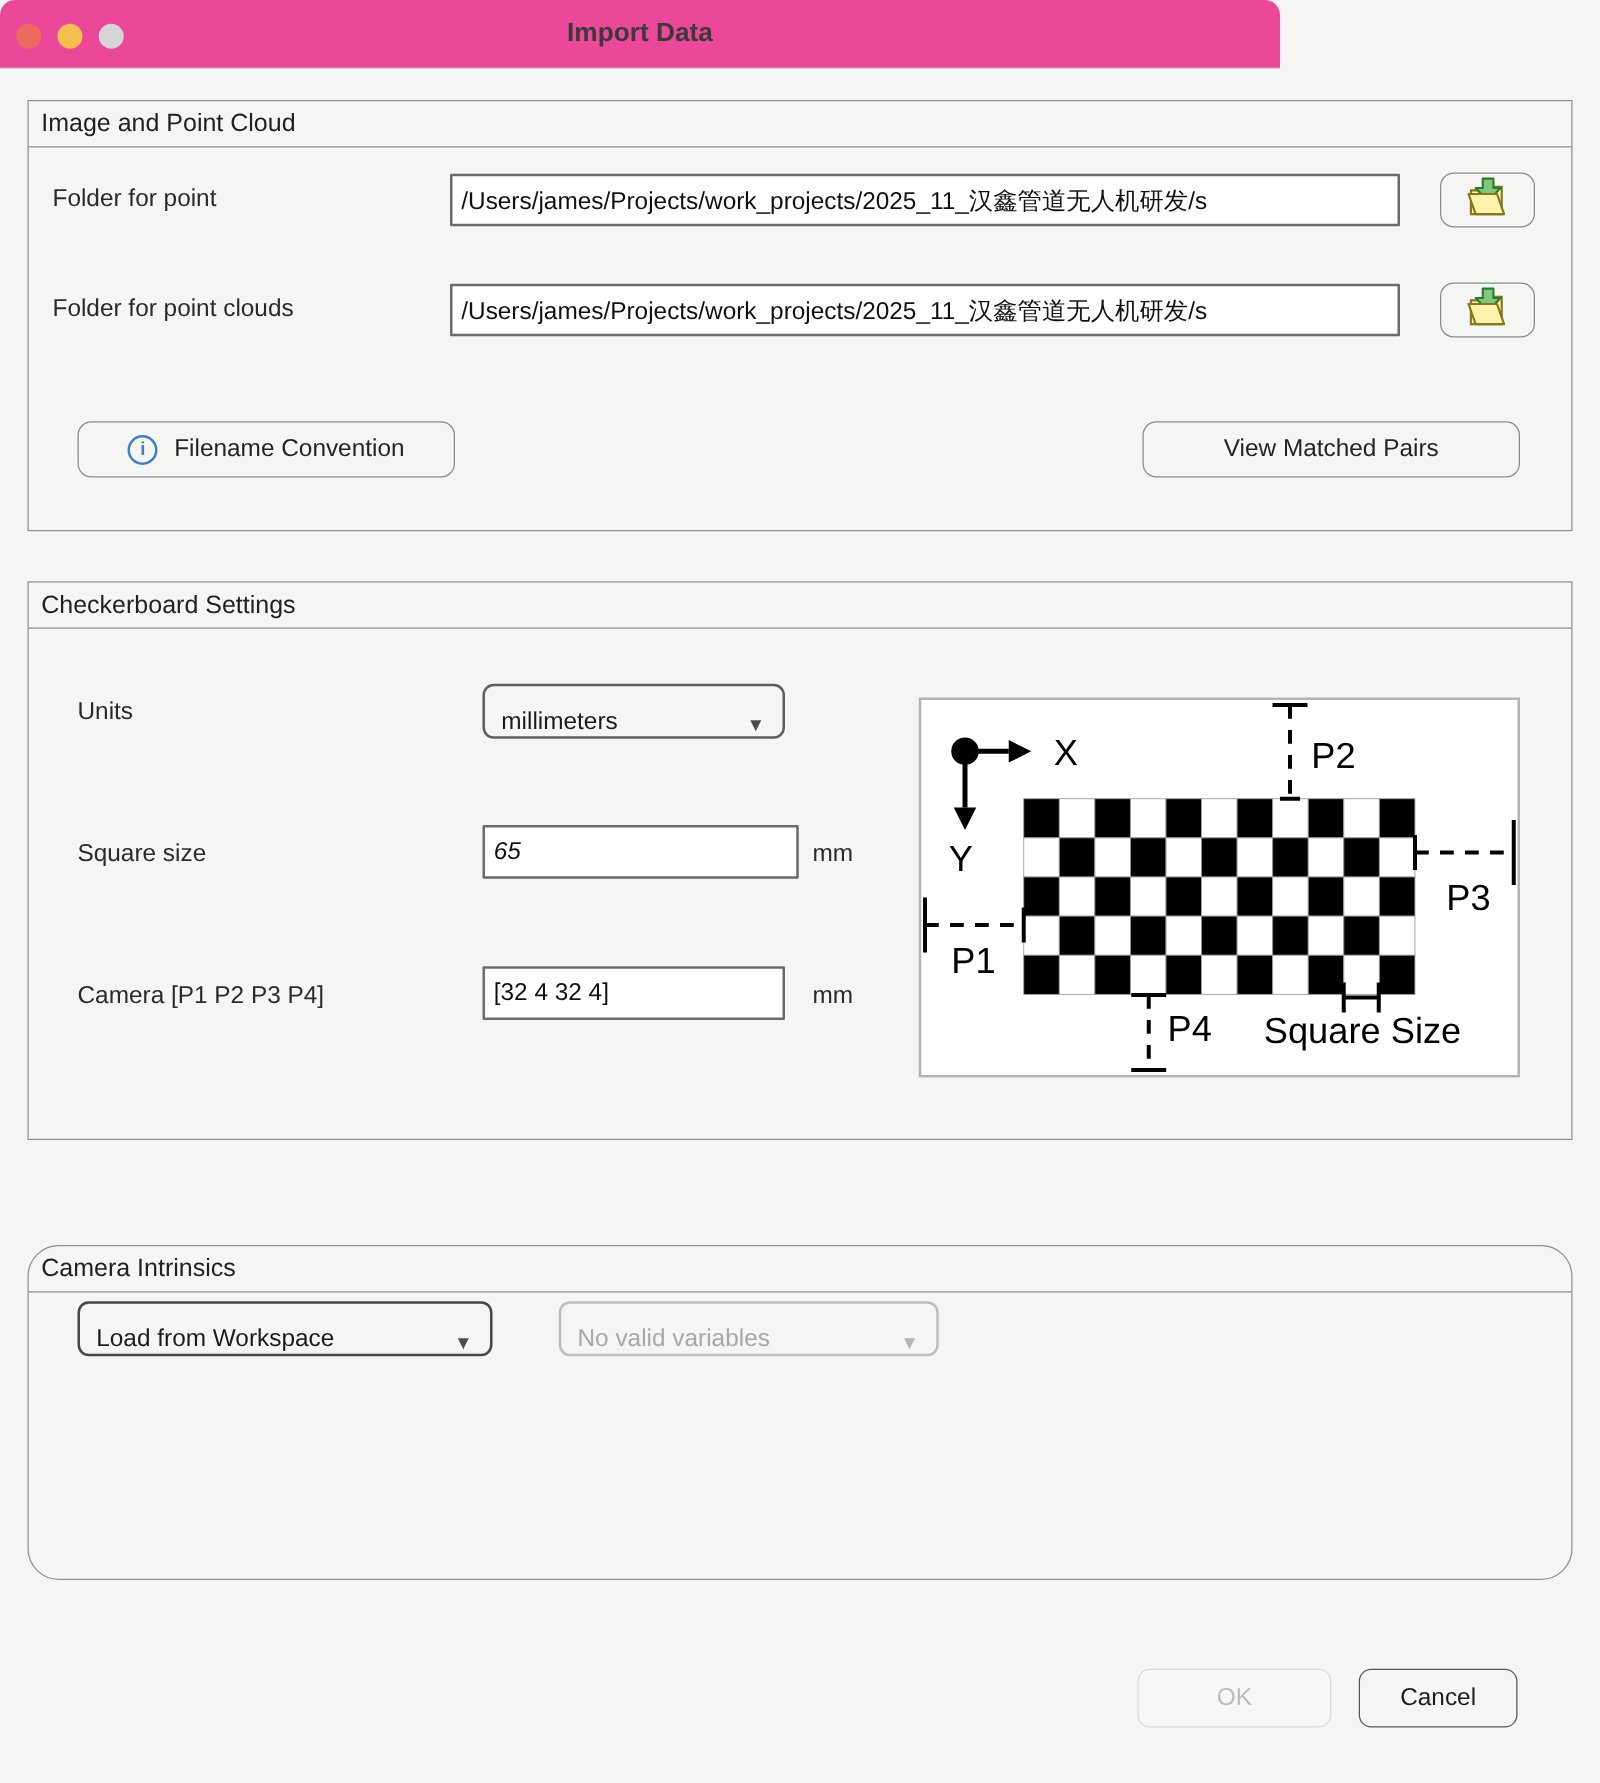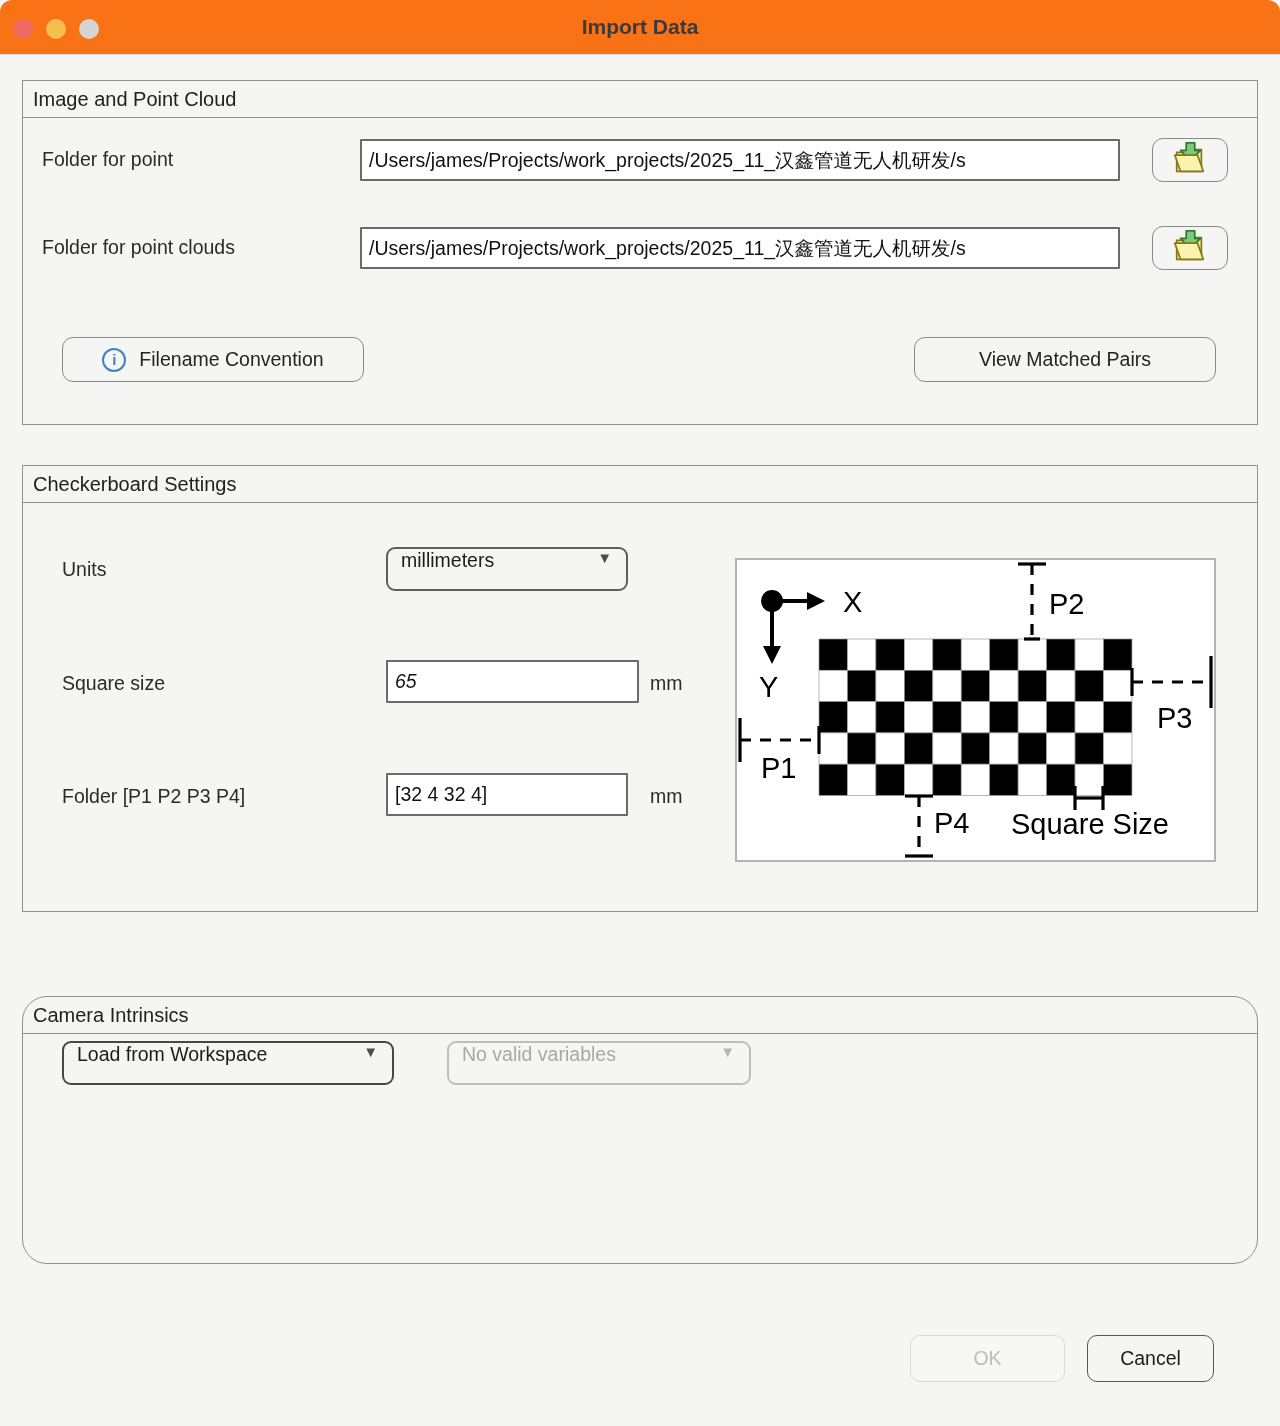--- a/index.html
+++ b/index.html
@@ -2,22 +2,22 @@
 <html><head>
 <meta charset="utf-8">
 <style>
   * { margin:0; padding:0; box-sizing:border-box; }
   html,body { width:1280px; height:1426px; }
   body {
     font-family:"Liberation Sans","DejaVu Sans",sans-serif;
     background:#f5f5f4; color:#1f1f1f; position:relative; overflow:hidden;
   }
   .titlebar {
-    position:absolute; left:0; top:0; width:1280px; height:55px;
-    background:#f97316; border-bottom:1px solid #d8d8d8;
+    position:absolute; left:0; top:0; width:1024px; height:55px;
+    background:#ec4899; border-bottom:1px solid #d8d8d8;
     border-radius:12px 12px 0 0;
     display:flex; align-items:center; justify-content:center;
   }
   .title { font-size:21px; font-weight:700; color:#3a3a3a; }
   .lights { position:absolute; left:13px; top:19px; display:flex; gap:13px; }
   .light { width:20px; height:20px; border-radius:50%; border:none; }
   .panel {
     position:absolute; left:22px; width:1236px;
     border:1.5px solid #8f8f8f; background:#f5f5f4;
   }
@@ -46,21 +46,21 @@
   }
   .info-circle {
     width:24px; height:24px; border-radius:50%;
     border:2.2px solid #3f80c1; color:#3f80c1;
     display:flex; align-items:center; justify-content:center;
     font-size:15px; font-weight:700; font-style:normal;
   }
   .dropdown {
     position:absolute; height:44px; border-radius:9px;
     border:2px solid #5e5e5e; background:#f5f5f4;
-    display:flex; align-items:flex-start; justify-content:space-between;
+    display:flex; align-items:flex-end; justify-content:space-between;
     padding:0 14px 0 13px; font-size:19.5px; color:#1b1b1b; cursor:pointer;
   }
   .dropdown .arrow { font-size:15px; color:#4d4d4d; }
   .dropdown.disabled { border-color:#bdbdbd; color:#a8a8a8; cursor:default; }
   .dropdown.disabled .arrow { color:#b5b5b5; }
   .unit-label { position:absolute; font-size:19.5px; color:#2a2a2a; }
   .diagram {
     position:absolute; left:735px; top:558px; width:481px; height:304px;
     background:#ffffff; border:2px solid #b3b3b3;
   }
@@ -122,21 +122,21 @@
   <div class="panel-header">Checkerboard Settings</div>
 </div>
 <div class="field-label" style="left:62px; top:558px;">Units</div>
 <div class="dropdown" style="left:386px; top:547px; width:242px;">
   <span>millimeters</span>
   <span class="arrow">▼</span>
 </div>
 <div class="field-label" style="left:62px; top:672px;">Square size</div>
 <input class="text-input" style="left: 386px; top: 660px; width: 253px; height: 43px; font-style: italic;" value="65">
 <div class="unit-label" style="left:650px; top:672px;">mm</div>
-<div class="field-label" style="left:62px; top:785px;">Folder [P1 P2 P3 P4]</div>
+<div class="field-label" style="left:62px; top:785px;">Camera [P1 P2 P3 P4]</div>
 <input class="text-input" style="left: 386px; top: 773px; width: 242px; height: 43px;" value="[32 4 32 4]">
 <div class="unit-label" style="left:650px; top:785px;">mm</div>
 
 <div class="diagram">
   <svg width="477" height="300" viewBox="0 0 477 300">
     <g id="cb-board">
         <rect x="82.00" y="79.00" width="28.45" height="31.3" fill="#000000" stroke="#9a9a9a" stroke-width="0.7"></rect>
         <rect x="110.45" y="79.00" width="28.45" height="31.3" fill="#ffffff" stroke="#9a9a9a" stroke-width="0.7"></rect>
         <rect x="138.90" y="79.00" width="28.45" height="31.3" fill="#000000" stroke="#9a9a9a" stroke-width="0.7"></rect>
         <rect x="167.35" y="79.00" width="28.45" height="31.3" fill="#ffffff" stroke="#9a9a9a" stroke-width="0.7"></rect>

